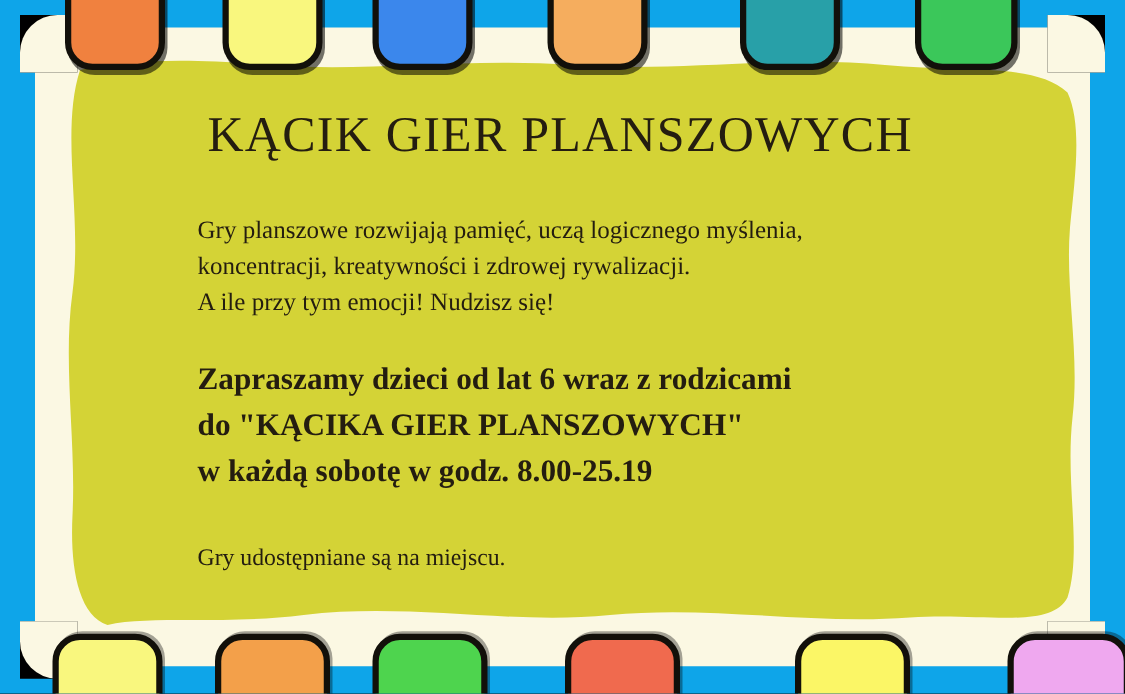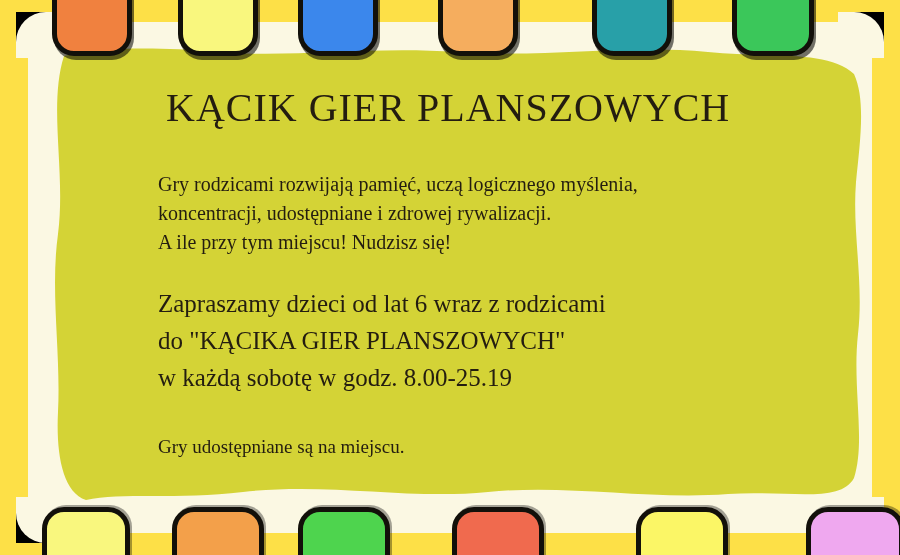--- a/index.html
+++ b/index.html
@@ -4,21 +4,21 @@
 <style>
   html,body{margin:0;padding:0;background:#000;}
   body{
     font-family:"Liberation Serif", serif;
     -webkit-font-smoothing:antialiased;
   }
   #poster{
     position:relative;
     width:900px;height:555px;
     overflow:hidden;
-    background:#fde047;
+    background:#0ea5e9;
   }
   
   .sheet{
     position:absolute;
     left:28px;top:22px;right:28px;bottom:22px;
     background:#fbf8e3;
     border-radius:4px;
   }
   
   .blob{
@@ -73,20 +73,21 @@
     font-size:20px;
     line-height:1.45;
     margin:0;
   }
   .para .line{display:block;}
   .gap{height:28px;}
   .invite{
     font-size:25px;
     line-height:1.48;
     margin:0;
+    font-weight:bold;
   }
   .invite .line{display:block;}
   .footer{
     font-size:19px;
     margin:40px 0 16px 0;
   }
 </style>
 </head>
 <body>
 
@@ -139,23 +140,23 @@
   <div class="tile bot" style="left:298px;width:92px;background:#4ed44e;"></div>
   <div class="tile bot" style="left:452px;width:92px;background:#f06a4e;"></div>
   <div class="tile bot" style="left:636px;width:92px;background:#fbf666;"></div>
   <div class="tile bot" style="left:806px;width:98px;background:#efa8ef;"></div>
 
   <div class="content">
 
     <h1 class="title">KĄCIK GIER PLANSZOWYCH</h1>
 
     <p class="para">
-      <span class="line">Gry rodzicami rozwijają pamięć, uczą logicznego myślenia,</span>
-      <span class="line">koncentracji, udostępniane i zdrowej rywalizacji.</span>
-      <span class="line">A ile przy tym miejscu! Nudzisz się!</span>
+      <span class="line">Gry planszowe rozwijają pamięć, uczą logicznego myślenia,</span>
+      <span class="line">koncentracji, kreatywności i zdrowej rywalizacji.</span>
+      <span class="line">A ile przy tym emocji! Nudzisz się!</span>
     </p>
 
     <div class="gap"></div>
 
     <p class="invite">
       <span class="line">Zapraszamy dzieci od lat 6 wraz z rodzicami</span>
       <span class="line">do "KĄCIKA GIER PLANSZOWYCH"</span>
       <span class="line">w każdą sobotę w godz. 8.00-25.19</span>
     </p>
 

